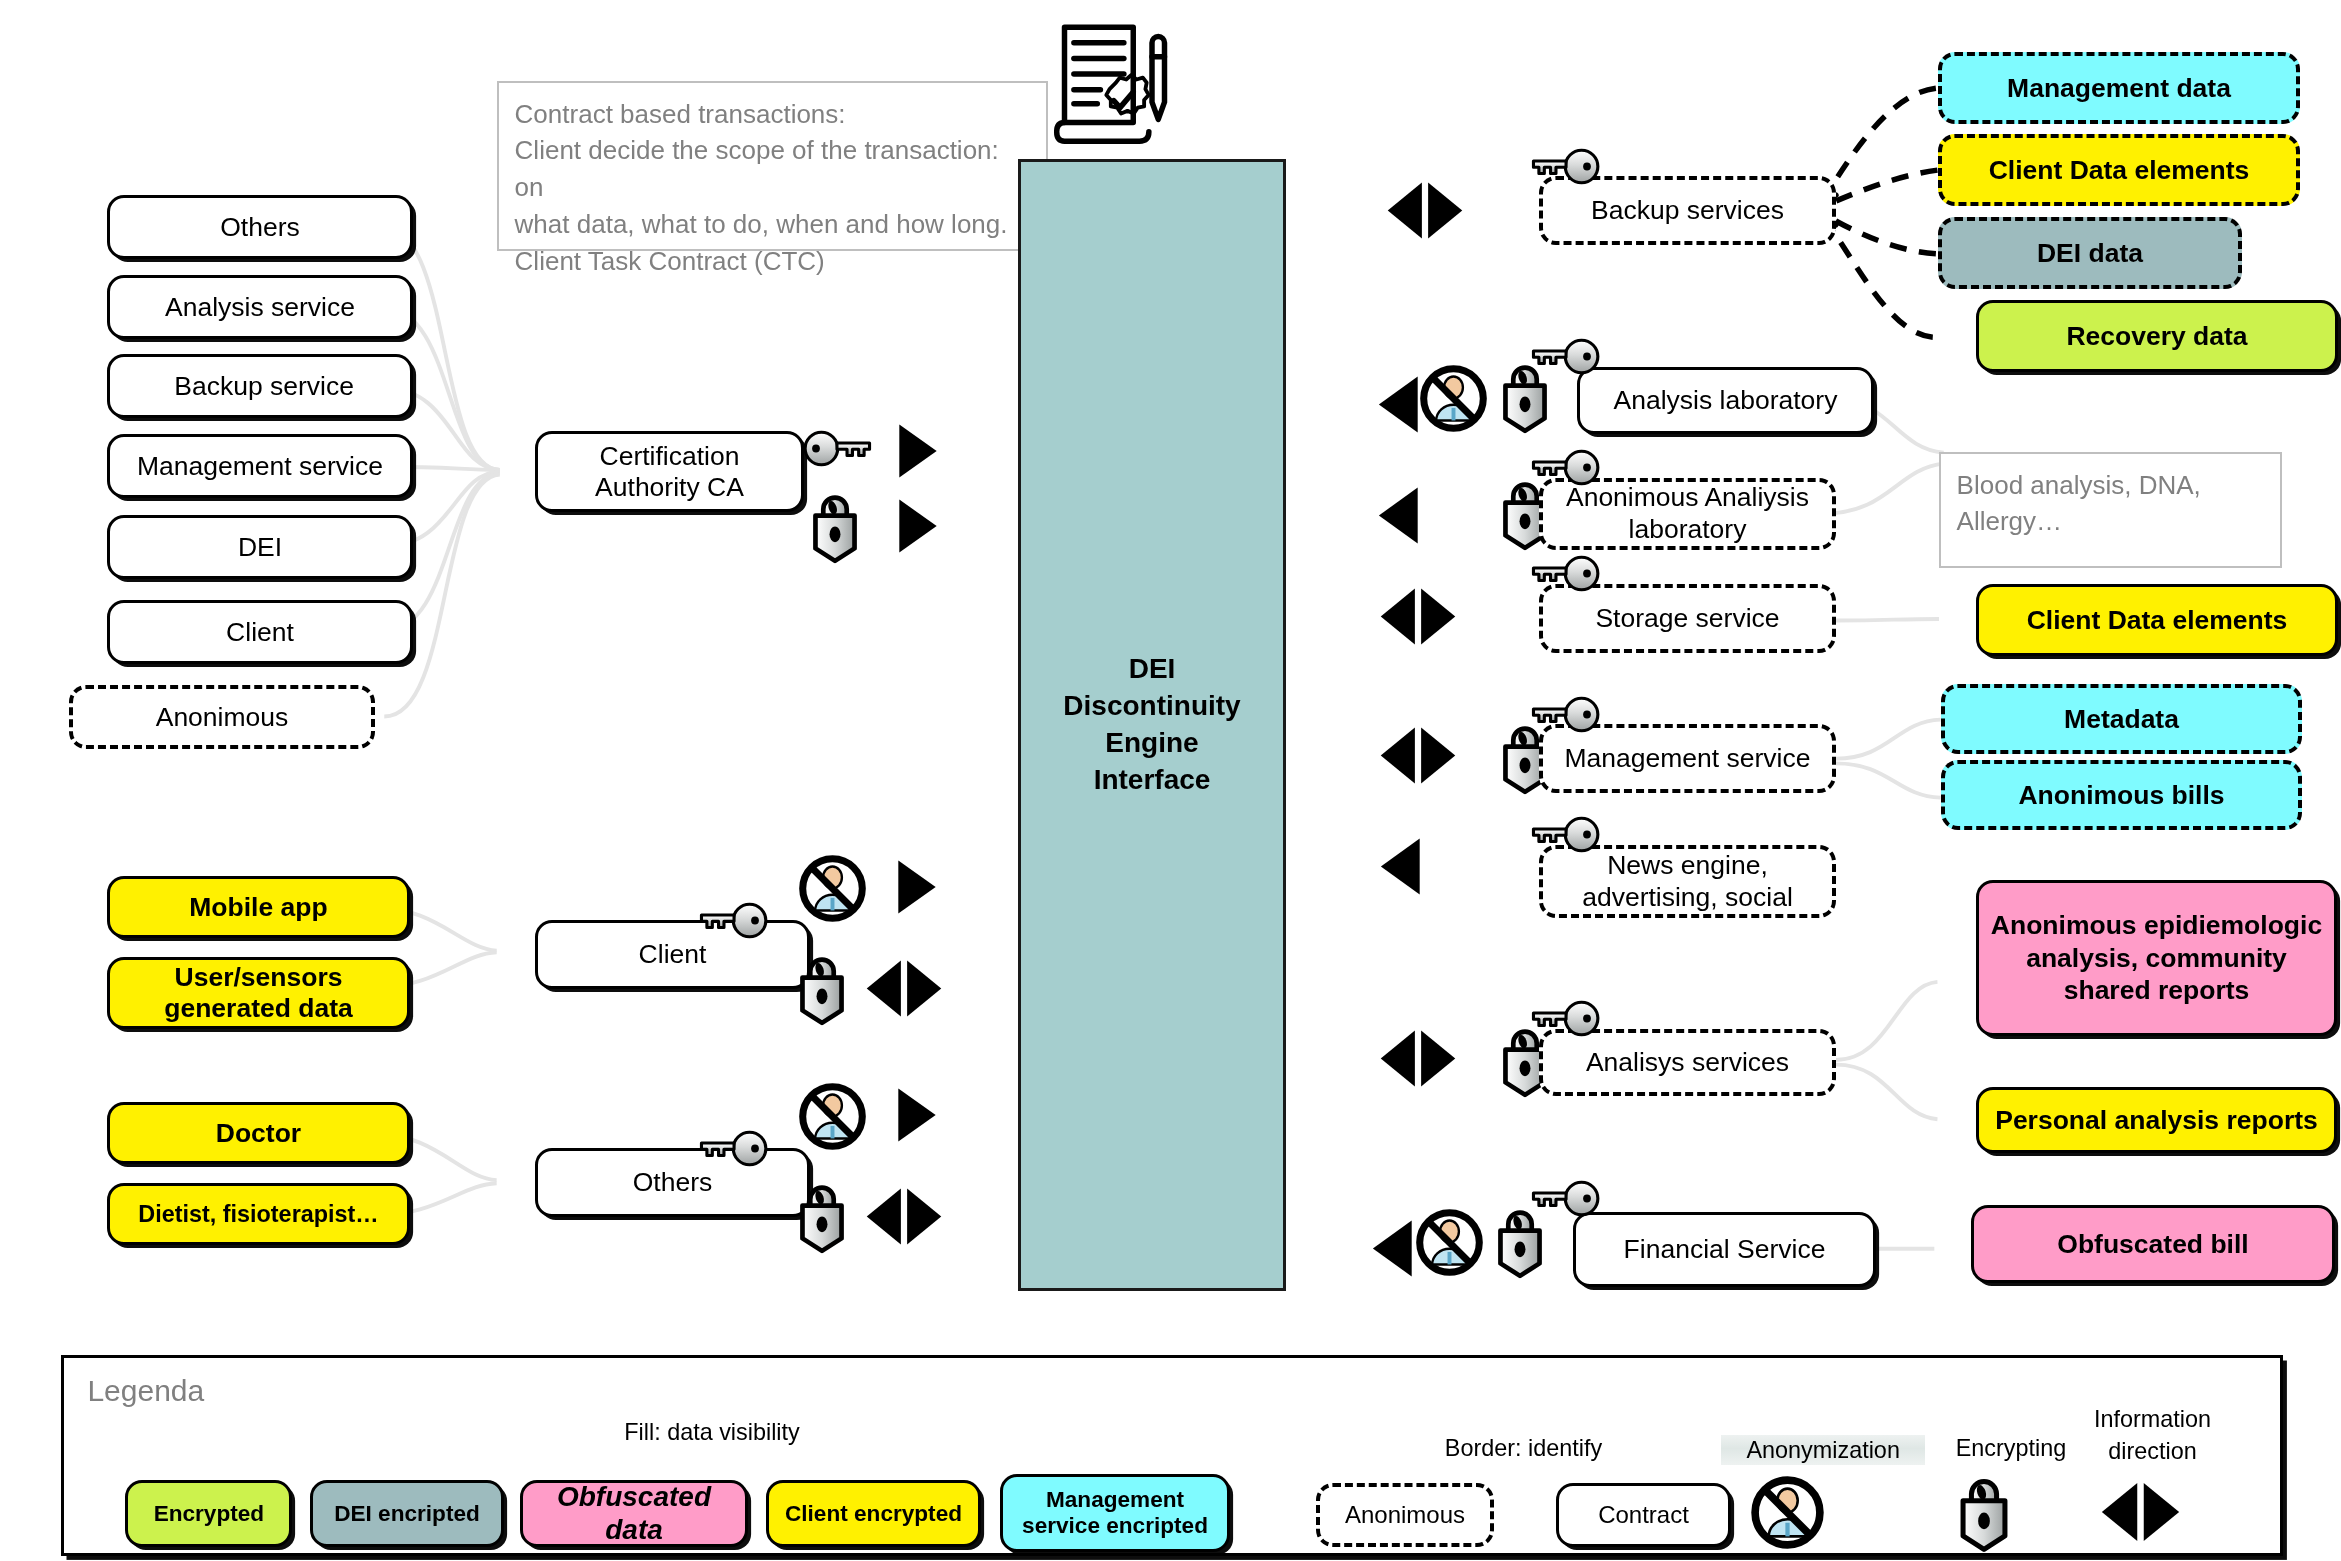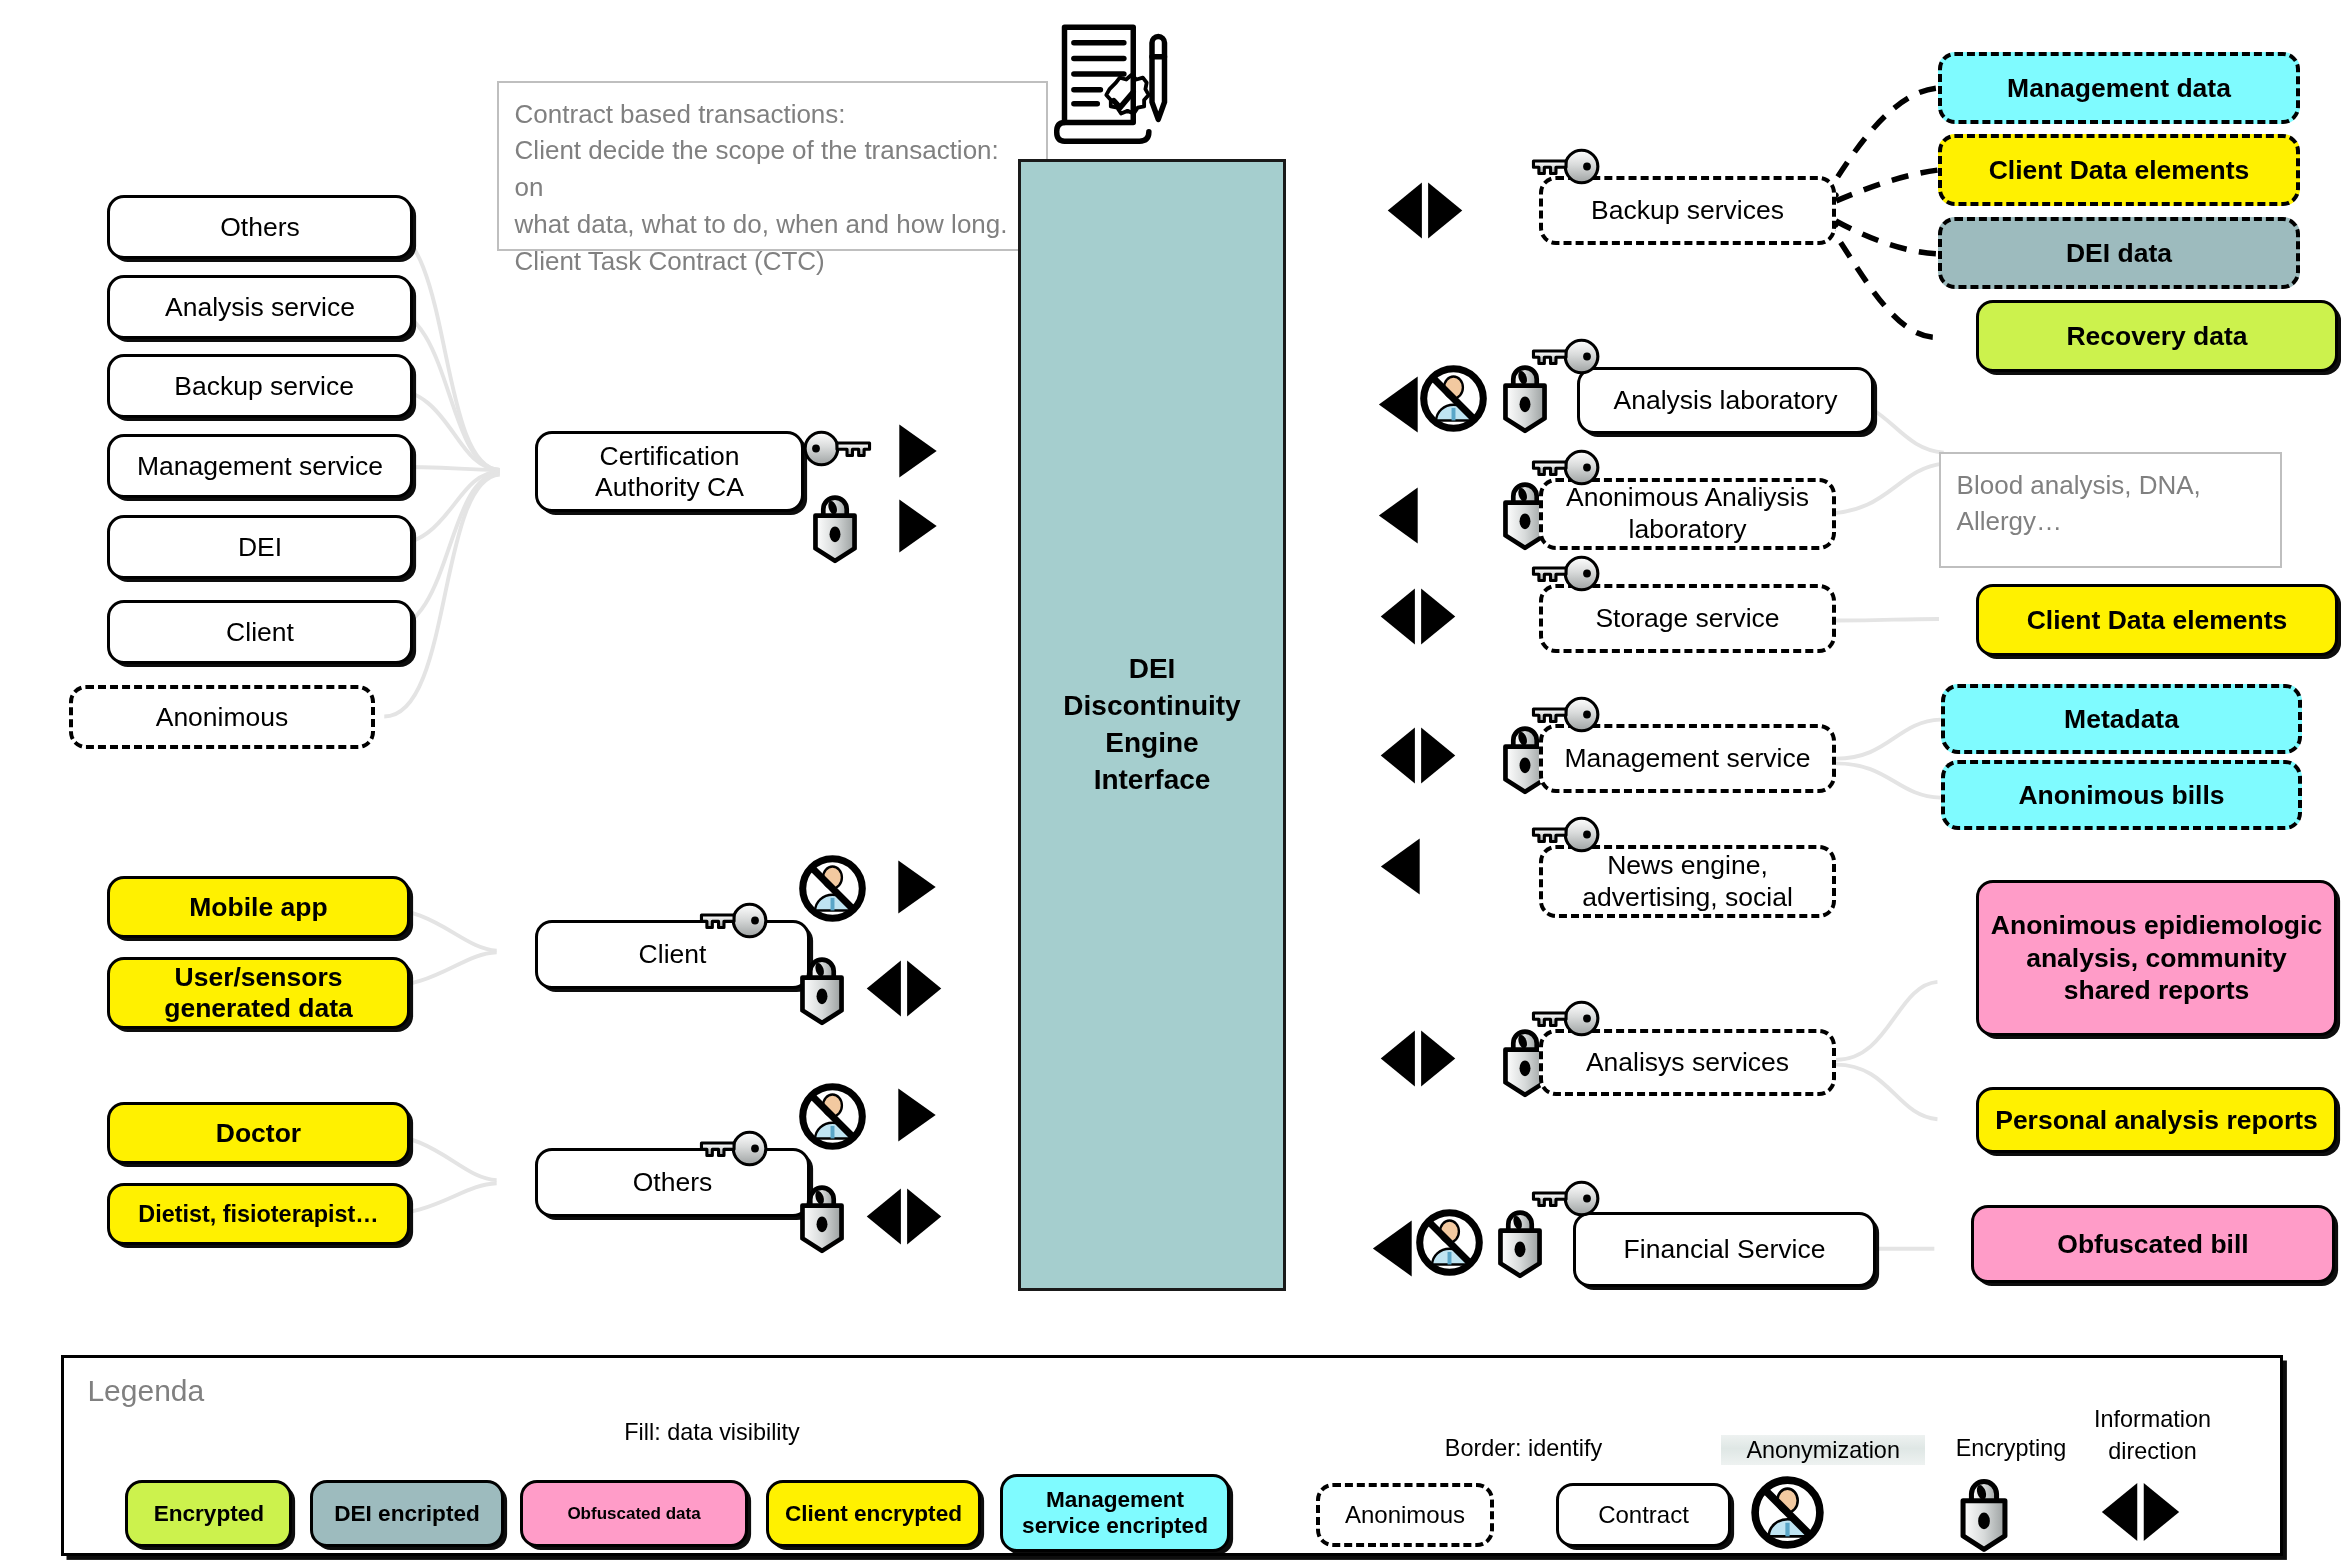--- a/index.html
+++ b/index.html
@@ -517,21 +517,21 @@
         <circle cx="19" cy="29" r="5" fill="#000"></circle>
       </svg>
   </div>
 
   <div class="node dashed fill f-cyan" style="left:1938px;top:52px;width:362px;height:72px;">
       <span>Management data</span>
     </div>
   <div class="node dashed fill f-yellow" style="left:1938px;top:134px;width:362px;height:72px;">
       <span>Client Data elements</span>
     </div>
-  <div class="node dashed fill f-grey" style="left:1938px;top:217px;width:362px;height:72px;">
+  <div class="node dashed fill f-grey" style="left:1938px;top:217px;width:304px;height:72px;">
       <span>DEI data</span>
     </div>
   <div class="node solid fill f-green" style="left:1938px;top:300px;width:362px;height:72px;">
       <span>Recovery data</span>
     </div>
 
   <div class="note" style="left:1939px;top:408px;width:343px;height:116px;">
     <div>Blood analysis, DNA,</div>
     <div>Allergy…</div>
   </div>
@@ -566,21 +566,21 @@
     <div class="leg-cap" style="left:1869px;top:77px;width:156px;">Encrypting</div>
     <div class="leg-cap" style="left:1995px;top:48px;width:187px;">Information</div>
     <div class="leg-cap" style="left:1995px;top:80px;width:187px;">direction</div>
 
     <div class="node solid fill f-green" style="left:23.4px;top:122px;width:167px;height:67px;font-size:22.6px;">
         <span>Encrypted</span>
       </div>
     <div class="node solid fill f-grey" style="left:208px;top:122px;width:194px;height:67px;font-size:22.6px;">
         <span>DEI encripted</span>
       </div>
-    <div class="node solid fill f-pink" style="left:418px;top:122px;width:228px;height:67px;font-size:17px;">
+    <div class="node solid fill f-pink" style="left:418px;top:122px;width:228px;height:67px;font-size:28px;font-style:italic;">
         <span>Obfuscated data</span>
       </div>
     <div class="node solid fill f-yellow" style="left:664px;top:122px;width:215px;height:67px;font-size:22.6px;">
         <span>Client encrypted</span>
       </div>
     <div class="node solid fill f-cyan" style="left:898px;top:116px;width:230px;height:78px;font-size:22.6px;white-space:pre-line;line-height:1.16;"><span>Management
 service encripted</span></div>
 
     <div class="node dashed" style="left:1252px;top:125px;width:178px;height:64px;font-size:24px;">
         <span>Anonimous</span>

